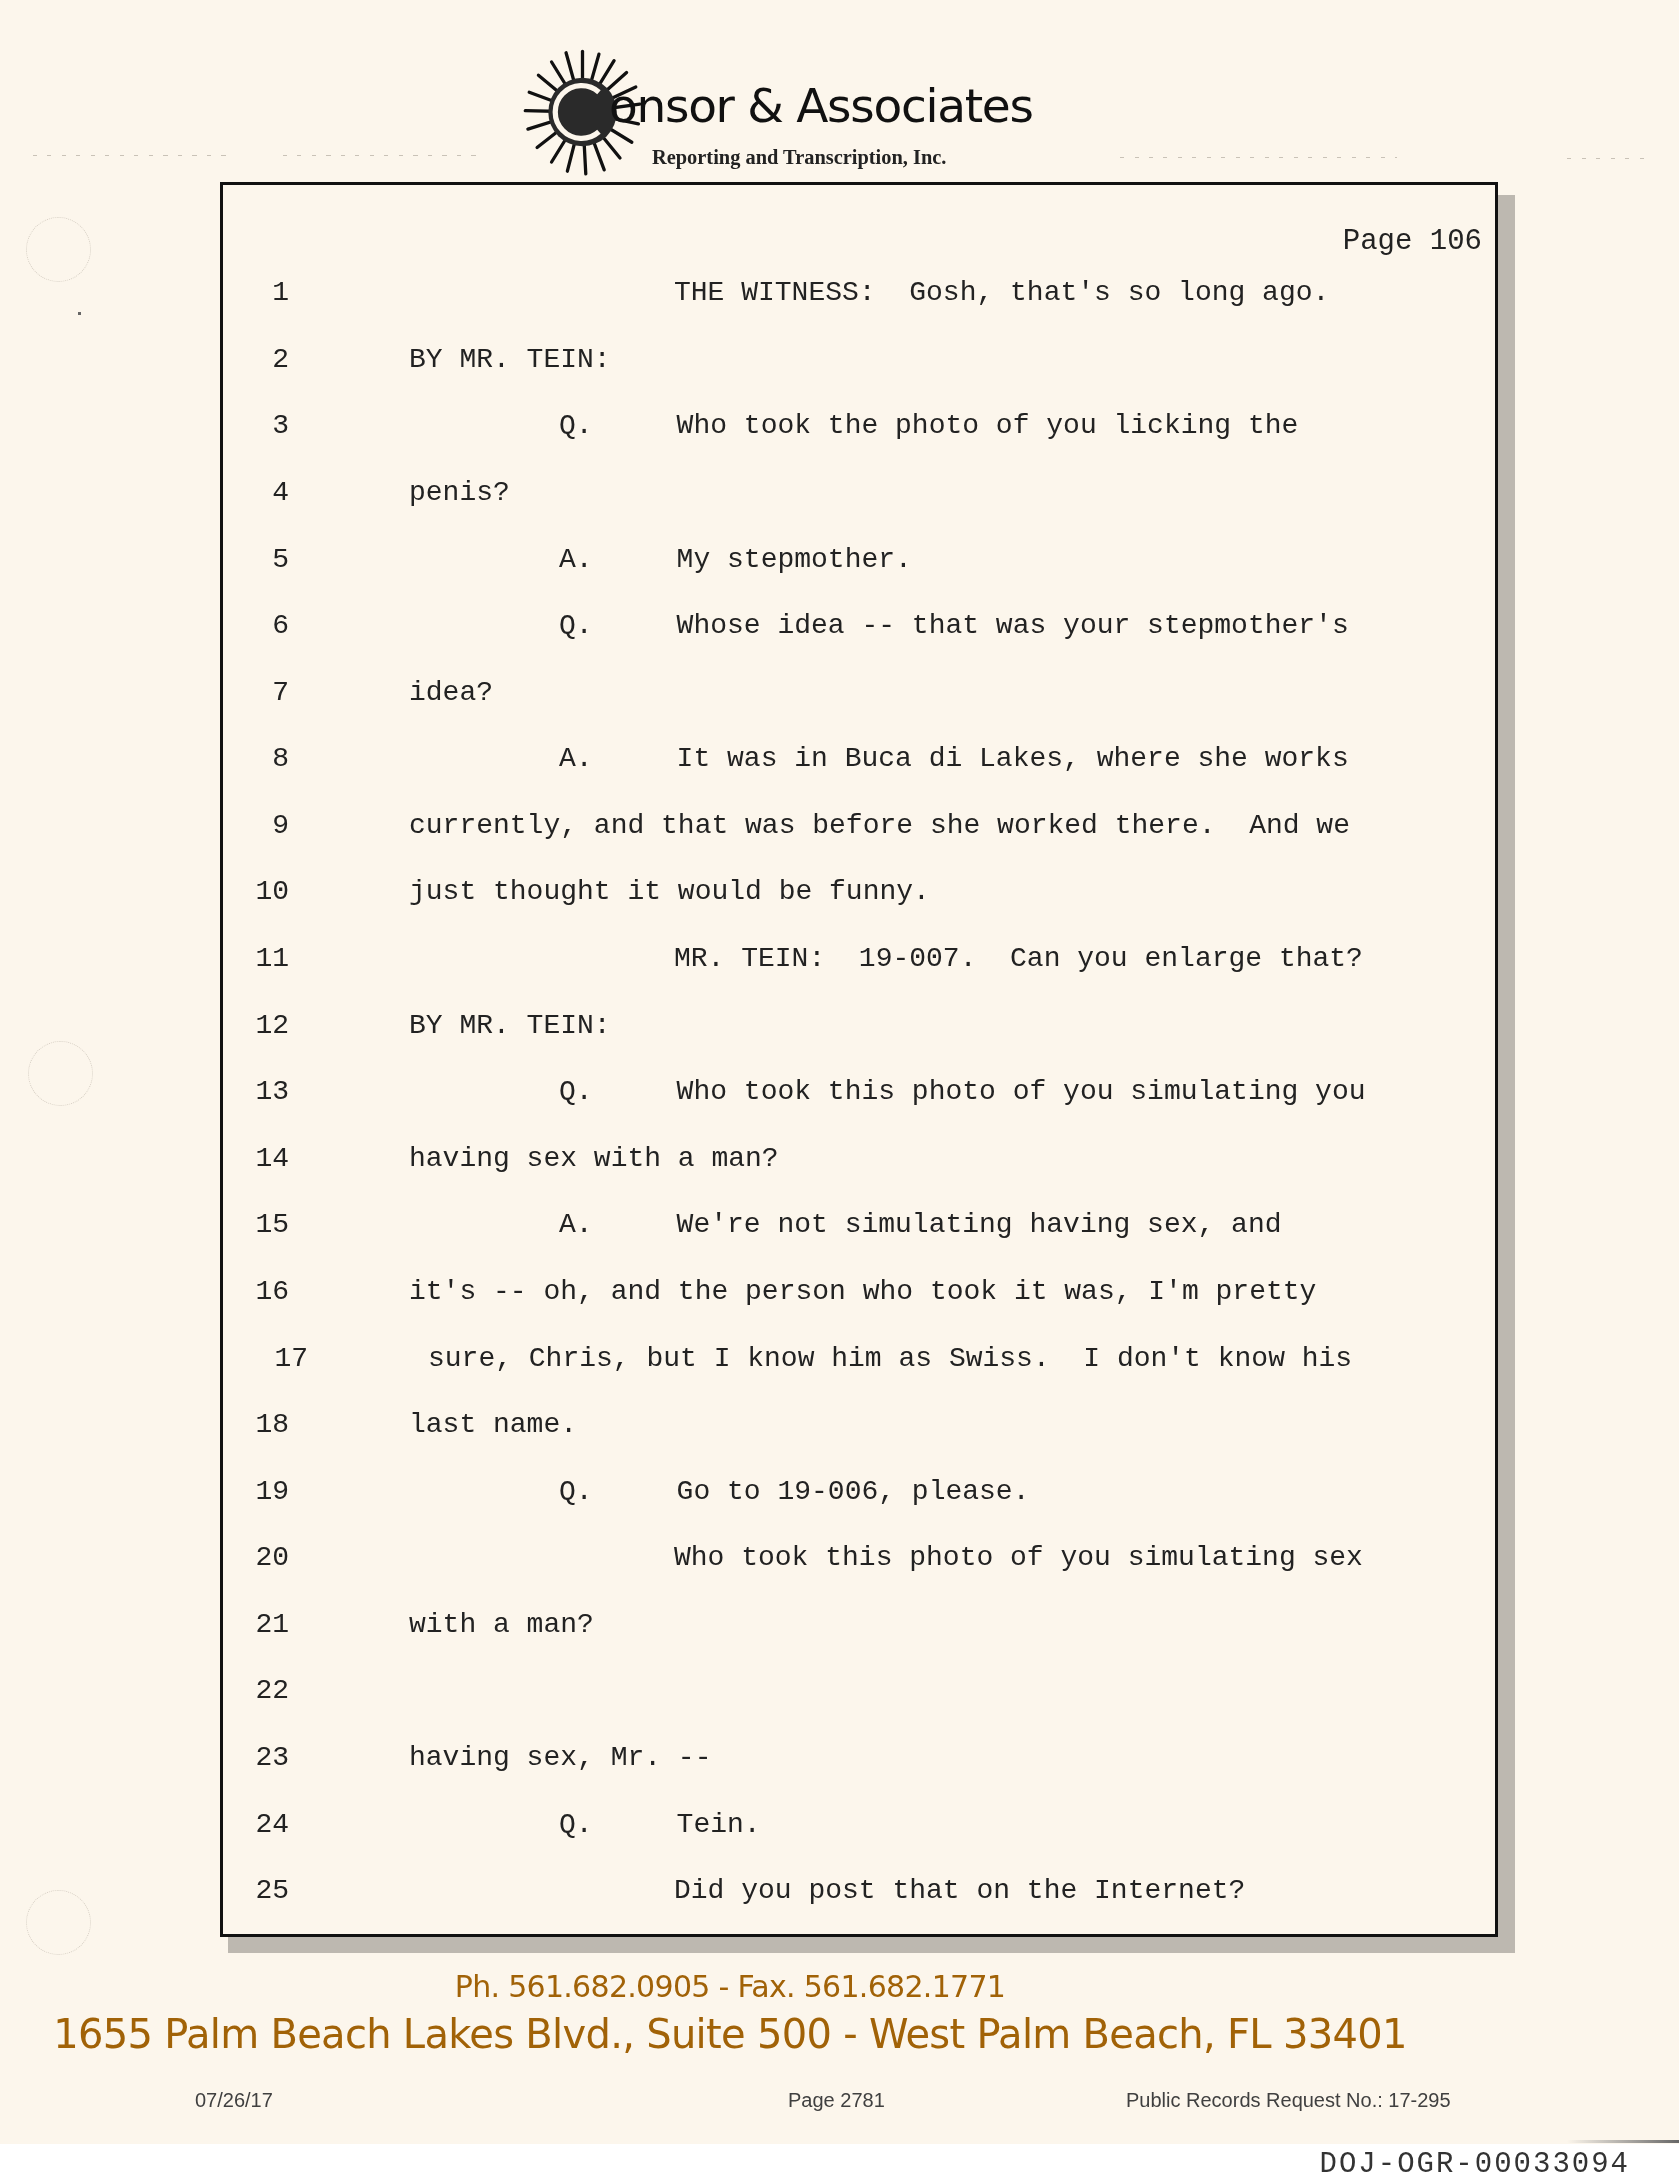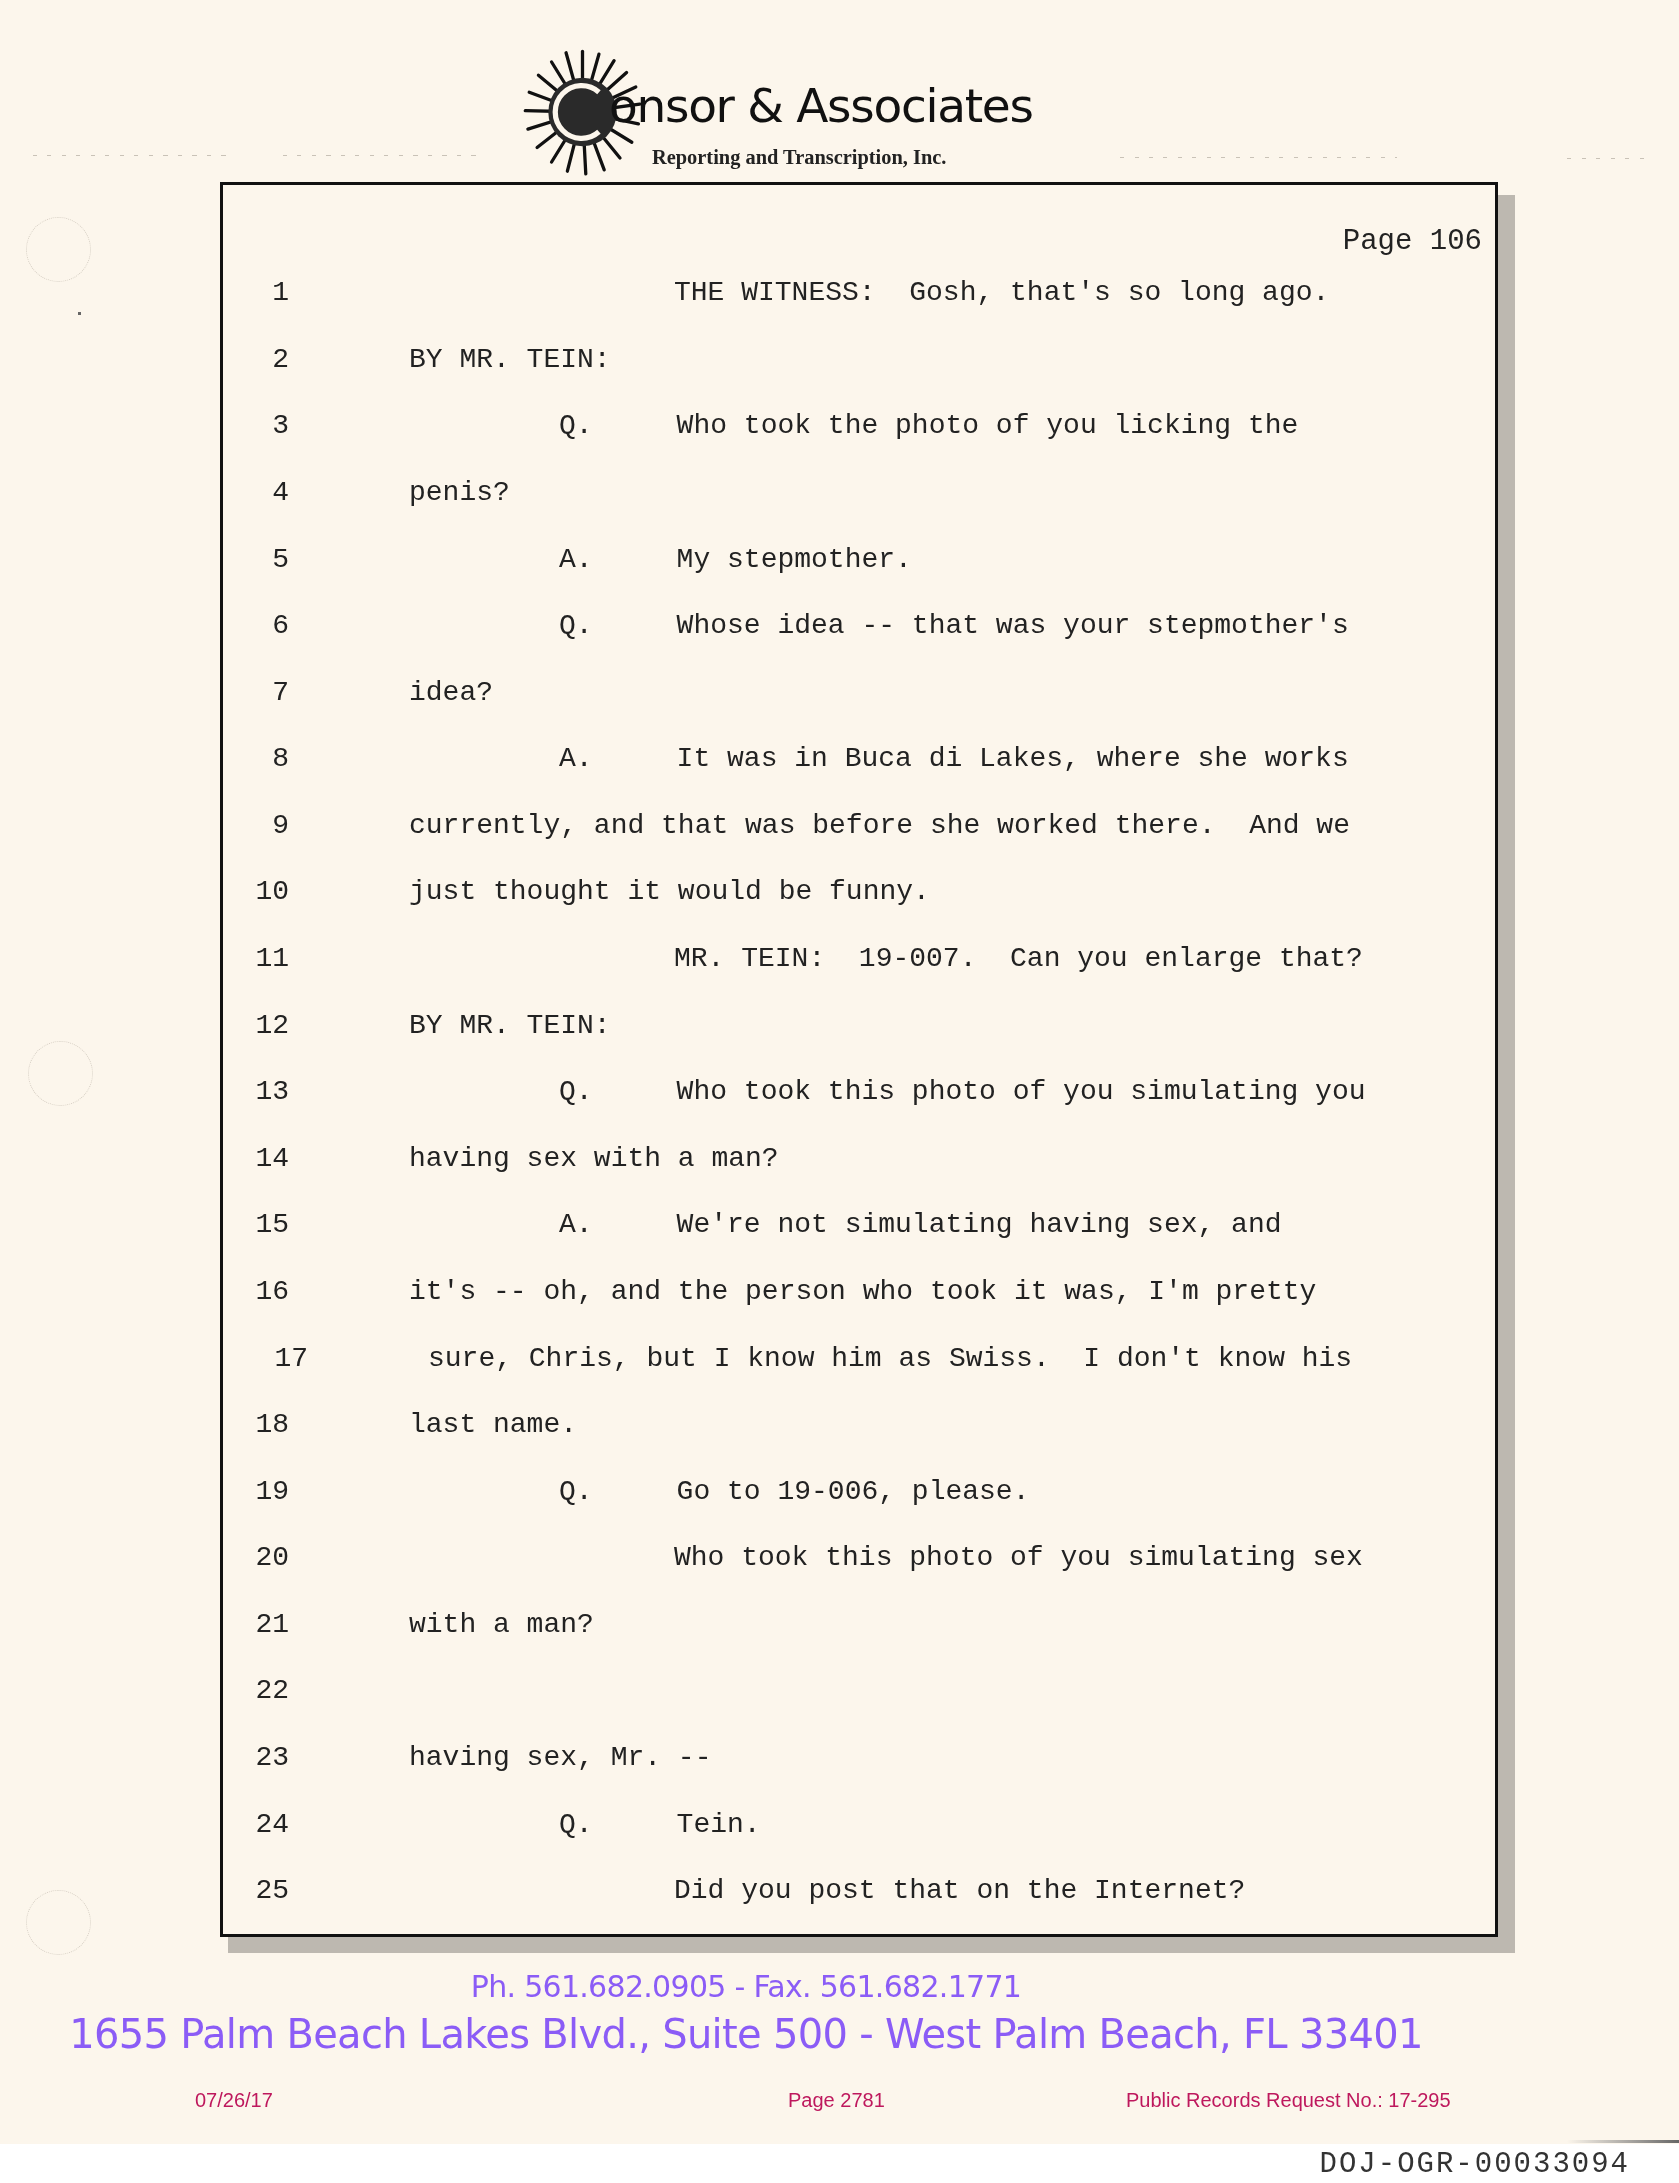--- a/index.html
+++ b/index.html
@@ -58,27 +58,27 @@
     font-family: "Liberation Mono", monospace; font-size: 28px; color: #222;
     white-space: pre;
   }
   .ln { position: absolute; width: 66px; text-align: right; left: 0; }
   .txt { position: absolute; }
   .txt.i0 { left: 186px; }
   .txt.i1 { left: 336px; }   
   .txt.i2 { left: 451px; }   
   
   .contact {
-    position: absolute; left: 16px; width: 1460px; text-align: center;
-    font-family: "DejaVu Sans", sans-serif; color: #8b5cf6;
+    position: absolute; left: 0; width: 1460px; text-align: center;
+    font-family: "DejaVu Sans", sans-serif; color: #a16207;
   }
   .contact.ph { top: 1969px; font-size: 30px; letter-spacing: -0.7px; }
   .contact.addr { top: 2011px; font-size: 40px; letter-spacing: -0.7px; }
   .foot {
-    position: absolute; top: 2089px; font-size: 20px; color: #be185d;
+    position: absolute; top: 2089px; font-size: 20px; color: #404040;
     font-family: "Liberation Sans", sans-serif;
   }
   .bates {
     position: absolute; right: 49px; top: 2148px;
     font-family: "Liberation Mono", monospace; font-size: 29px; color: #333;
     letter-spacing: 2px;
   }
 </style>
 </head>
 <body>

